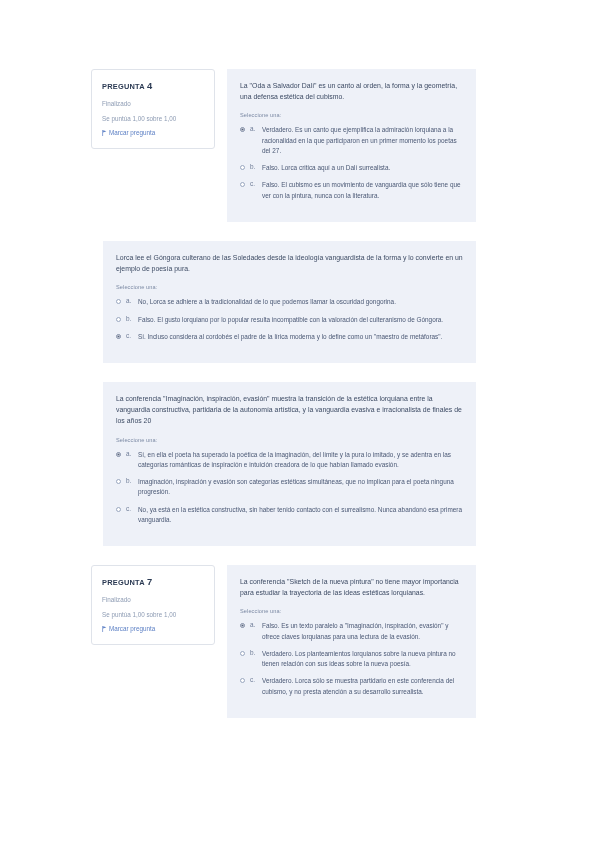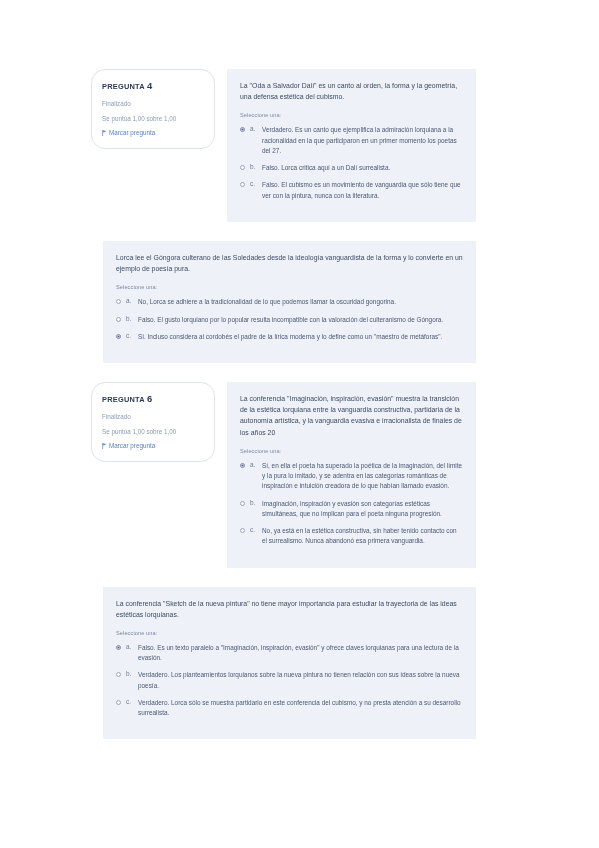--- a/index.html
+++ b/index.html
@@ -39,21 +39,21 @@
     width: 385px;
   }
 
   
   .q-info {
     width: 124px;
     min-width: 124px;
     box-sizing: border-box;
     background: #ffffff;
     border: 1px solid #dfe3ea;
-    border-radius: 14px;
+    border-radius: 3px;
     padding: 10px 9px 11px 10px;
     align-self: flex-start;
   }
   .q-number {
     font-size: 7.4px;
     font-weight: bold;
     color: #2b3a53;
     letter-spacing: 0.25px;
     margin-bottom: 9px;
     white-space: nowrap;
@@ -223,59 +223,59 @@
         </div>
         <div class="option">
           <span class="radio selected"></span>
           <span class="opt-letter">c.</span>
           <span class="opt-text">Sí. Incluso considera al cordobés el padre de la lírica moderna y lo define como un "maestro de metáforas".</span>
         </div>
       </div>
     </div>
 
     <div class="question-block">
+      <div class="q-content">
+        <p class="q-text">La conferencia "Imaginación, inspiración, evasión" muestra la transición de la estética lorquiana entre la vanguardia constructiva, partidaria de la autonomía artística, y la vanguardia evasiva e irracionalista de finales de los años 20</p>
+        <div class="answer-label">Seleccione una:</div>
+        <div class="option">
+          <span class="radio selected"></span>
+          <span class="opt-letter">a.</span>
+          <span class="opt-text">Sí, en ella el poeta ha superado la poética de la imaginación, del límite y la pura lo imitado, y se adentra en las categorías románticas de inspiración e intuición creadora de lo que habían llamado evasión.</span>
+        </div>
+        <div class="option">
+          <span class="radio"></span>
+          <span class="opt-letter">b.</span>
+          <span class="opt-text">Imaginación, inspiración y evasión son categorías estéticas simultáneas, que no implican para el poeta ninguna progresión.</span>
+        </div>
+        <div class="option">
+          <span class="radio"></span>
+          <span class="opt-letter">c.</span>
+          <span class="opt-text">No, ya está en la estética constructiva, sin haber tenido contacto con el surrealismo. Nunca abandonó esa primera vanguardia.</span>
+        </div>
+      </div>
+    </div>
+
+    <div class="question-block">
       <div class="q-info">
         <div class="q-number">
-          <span>PREGUNTA</span><span class="num">6</span>
+          <span>PREGUNTA</span><span class="num">7</span>
         </div>
         <div class="q-state">Finalizado</div>
         <div class="q-grade">Se puntúa 1,00 sobre 1,00</div>
         <div class="q-flag">
           <span class="flag-icon">
               <svg width="5" height="6" viewBox="0 0 5 6">
                 <path d="M0.6 0 L0.6 6" stroke="#5b7fc4" stroke-width="0.7" fill="none"></path>
                 <path d="M1.1 0.3 L4.4 1.3 L1.1 2.6 Z" fill="#5b7fc4"></path>
               </svg>
             </span>
           <span>Marcar pregunta</span>
         </div>
       </div>
       <div class="q-content">
-        <p class="q-text">La conferencia "Imaginación, inspiración, evasión" muestra la transición de la estética lorquiana entre la vanguardia constructiva, partidaria de la autonomía artística, y la vanguardia evasiva e irracionalista de finales de los años 20</p>
-        <div class="answer-label">Seleccione una:</div>
-        <div class="option">
-          <span class="radio selected"></span>
-          <span class="opt-letter">a.</span>
-          <span class="opt-text">Sí, en ella el poeta ha superado la poética de la imaginación, del límite y la pura lo imitado, y se adentra en las categorías románticas de inspiración e intuición creadora de lo que habían llamado evasión.</span>
-        </div>
-        <div class="option">
-          <span class="radio"></span>
-          <span class="opt-letter">b.</span>
-          <span class="opt-text">Imaginación, inspiración y evasión son categorías estéticas simultáneas, que no implican para el poeta ninguna progresión.</span>
-        </div>
-        <div class="option">
-          <span class="radio"></span>
-          <span class="opt-letter">c.</span>
-          <span class="opt-text">No, ya está en la estética constructiva, sin haber tenido contacto con el surrealismo. Nunca abandonó esa primera vanguardia.</span>
-        </div>
-      </div>
-    </div>
-
-    <div class="question-block">
-      <div class="q-content">
         <p class="q-text">La conferencia "Sketch de la nueva pintura" no tiene mayor importancia para estudiar la trayectoria de las ideas estéticas lorquianas.</p>
         <div class="answer-label">Seleccione una:</div>
         <div class="option">
           <span class="radio selected"></span>
           <span class="opt-letter">a.</span>
           <span class="opt-text">Falso. Es un texto paralelo a "Imaginación, inspiración, evasión" y ofrece claves lorquianas para una lectura de la evasión.</span>
         </div>
         <div class="option">
           <span class="radio"></span>
           <span class="opt-letter">b.</span>

